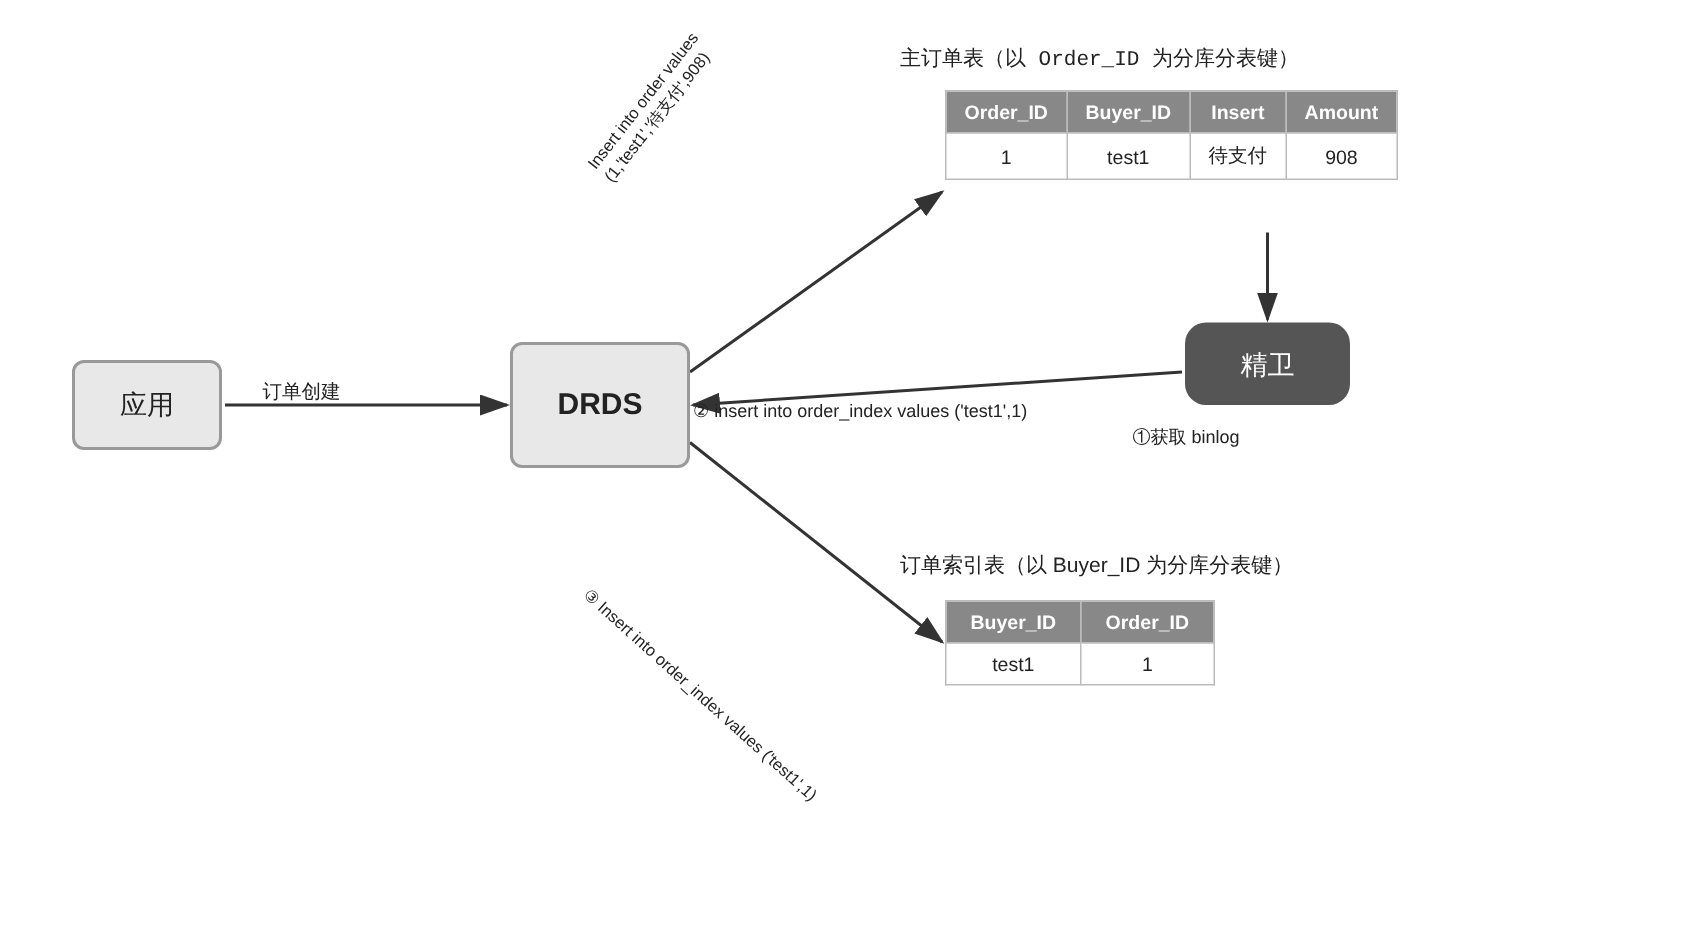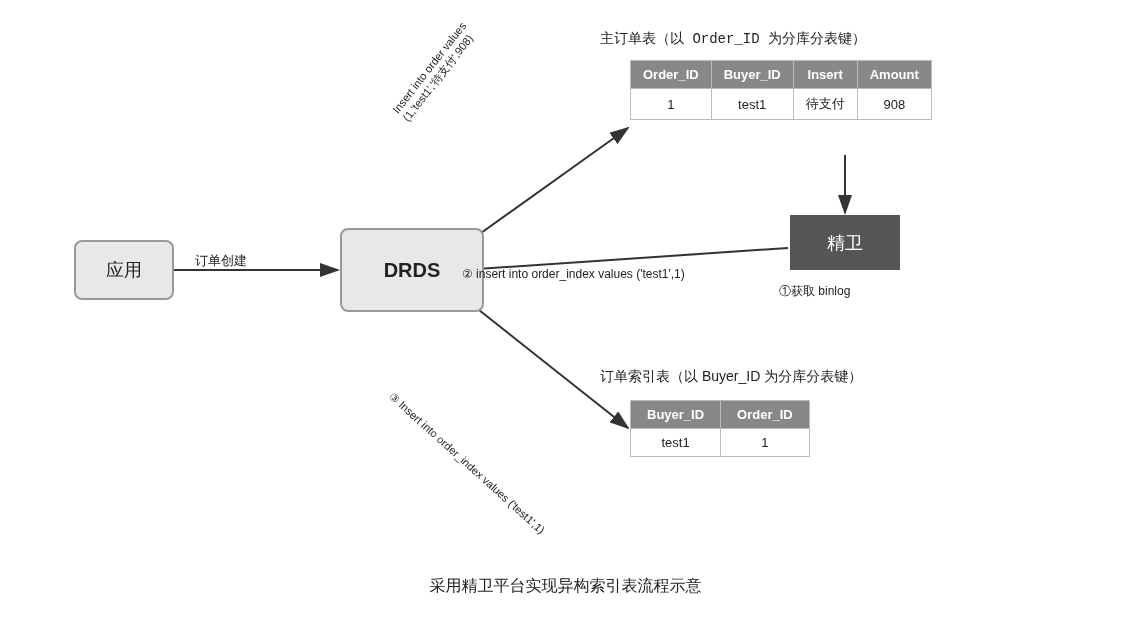--- a/index.html
+++ b/index.html
@@ -38,49 +38,48 @@
       width: 100px;
       height: 60px;
       border-radius: 8px;
       border: 2px solid #999;
       background: #e8e8e8;
       display: flex;
       align-items: center;
       justify-content: center;
       font-size: 18px;
       color: #222;
-      margin-left: 26px;
     }
 
     
     .drds-box {
       position: absolute;
       left: 340px;
       top: 228px;
-      width: 144px;
+      width: 120px;
       height: 84px;
       border-radius: 8px;
       border: 2px solid #999;
       background: #e8e8e8;
       display: flex;
       align-items: center;
       justify-content: center;
       font-size: 20px;
       font-weight: bold;
       color: #222;
     }
 
     
     .jingwei-box {
       position: absolute;
       left: 790px;
       top: 215px;
       width: 110px;
       height: 55px;
-      border-radius: 0;
+      border-radius: 14px;
       background: #555;
       display: flex;
       align-items: center;
       justify-content: center;
       font-size: 18px;
       color: #fff;
       font-family: Liberation Mono, monospace;
     }
 
     
@@ -165,21 +164,20 @@
       pointer-events: none;
     }
 
     
     .label-order-create {
       position: absolute;
       top: 252px;
       left: 175px;
       font-size: 13px;
       color: #222;
-      margin-left: 20px;
     }
 
     .label-insert-main {
       position: absolute;
       
       top: 108px;
       left: 390px;
       font-size: 11px;
       color: #222;
       transform: rotate(-52deg);
@@ -207,21 +205,20 @@
       white-space: nowrap;
     }
 
     .label-binlog {
       position: absolute;
       top: 283px;
       left: 755px;
       font-size: 12px;
       color: #222;
       white-space: nowrap;
-      margin-left: 24px;
     }
   </style>
 </head>
 <body>
 
 <div class="diagram-container">
 
   <svg class="arrows-svg">
     <defs>
       <marker id="arrowhead" markerWidth="10" markerHeight="7" refX="9" refY="3.5" orient="auto">
@@ -311,17 +308,14 @@
   </div>
 
   <div class="label-insert-index-3">
     <span>③ Insert into order_index values ('test1',1)</span>
   </div>
 
   <div class="label-binlog">
     <span>①获取 binlog</span>
   </div>
 
-  <div class="caption">
-    <span>采用精卫平台实现异构索引表流程示意</span>
-  </div>
 
 </div>
 
 </body></html>

